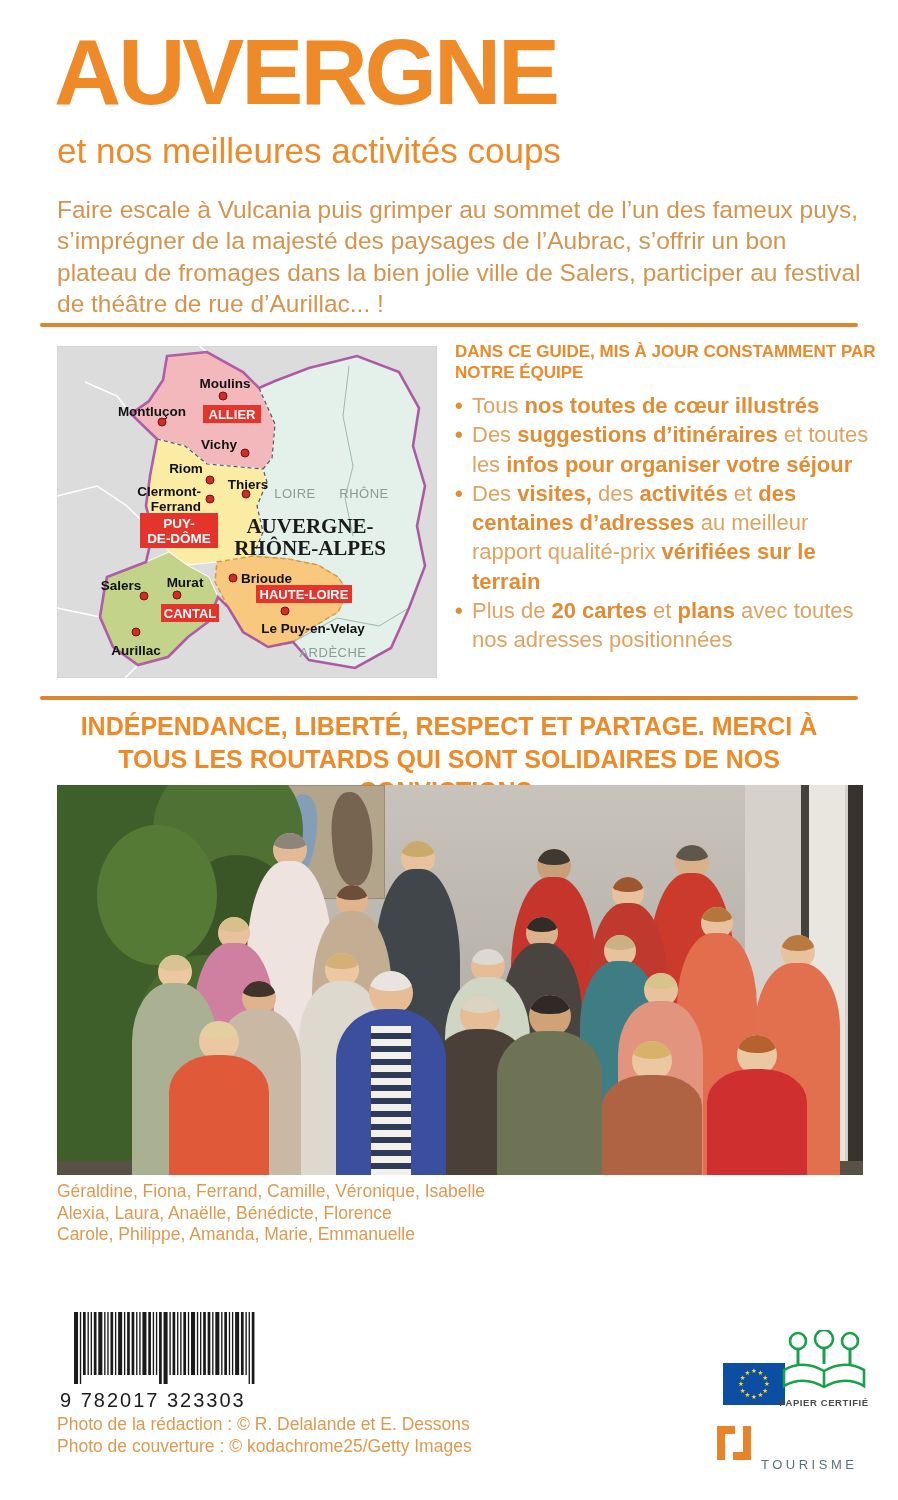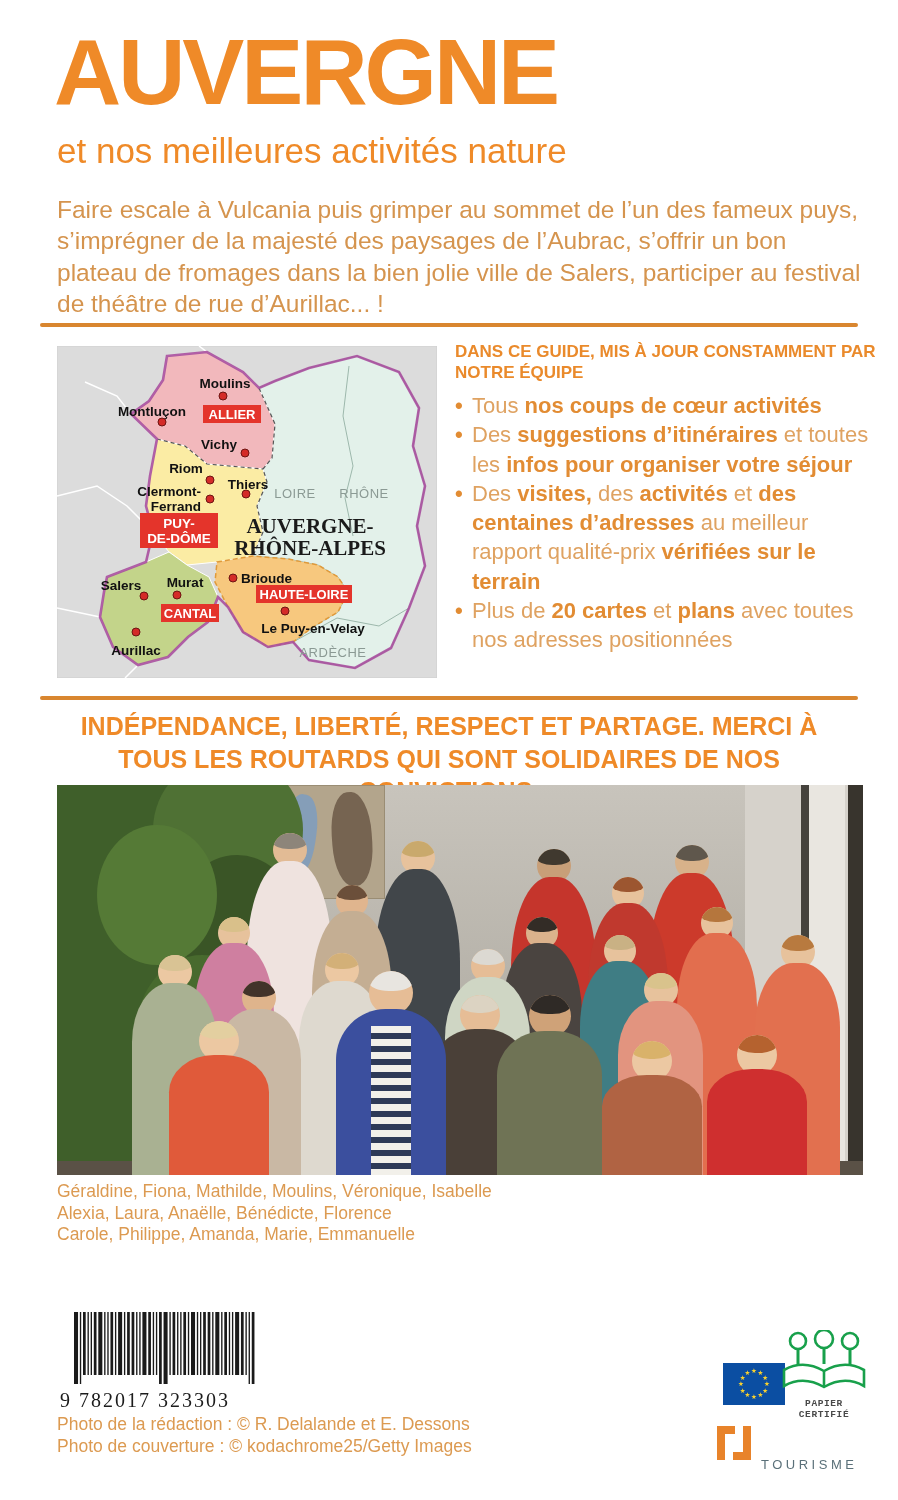--- a/index.html
+++ b/index.html
@@ -49,38 +49,38 @@
             background:var(--hair);border-radius:50% 50% 45% 45%;}
   .pp .body{width:calc(var(--head)*2.5);height:var(--bh);background:var(--shirt);
             border-radius:45% 45% 0 0 / 30% 30% 0 0;margin-top:-6px;position:relative;}
   .pp .tee{position:absolute;left:32%;top:10%;width:36%;height:90%;
            background:repeating-linear-gradient(#f2f0ea 0 7px,#2e3a57 7px 13px);}
   
   .names{position:absolute;left:57px;top:1181px;font-size:17.5px;line-height:21.5px;color:#dc9a51;}
   .credits{position:absolute;left:57px;top:1414px;font-size:17.5px;line-height:21.5px;color:#dc9a51;}
   
   .barcode{position:absolute;left:60px;top:1312px;width:210px;}
-  .barcode .digits{font-family:Liberation Serif, serif;font-size:20px;letter-spacing:2px;
+  .barcode .digits{font-family:Liberation Sans, sans-serif;font-size:20px;letter-spacing:2px;
                    color:#1c1c1c;margin-top:-1px;}
   .pricing{position:absolute;left:305px;top:1341px;font-size:18px;line-height:22.5px;color:#dd953f;}
   
   .euflag{position:absolute;left:723px;top:1363px;}
-  .paper{position:absolute;left:778px;top:1330px;width:92px;text-align:center;font-family:Liberation Mono, monospace;}
+  .paper{position:absolute;left:778px;top:1330px;width:92px;text-align:center;}
   .paper .plabel{font-size:9.5px;letter-spacing:.6px;color:#4a4a4a;font-weight:700;margin-top:1px;}
   .hachIcon{position:absolute;left:712px;top:1421px;}
   .hachWord{position:absolute;left:758px;top:1410px;font-size:38px;color:#e8832a;letter-spacing:-1px;}
   .hachSub{position:absolute;left:761px;top:1457px;font-size:13px;letter-spacing:3.5px;color:#5a7079;}
 </style>
 </head>
 <body>
 
 <div class="page">
 
   <div class="title">AUVERGNE</div>
-  <div class="subtitle">et nos meilleures activités nature</div>
+  <div class="subtitle">et nos meilleures activités coups</div>
   <div class="intro">Faire escale à Vulcania puis grimper au sommet de l’un des fameux puys, s’imprégner de la majesté des paysages de l’Aubrac, s’offrir un bon plateau de fromages dans la bien jolie ville de Salers, participer au festival de théâtre de rue d’Aurillac... !</div>
   <div class="rule rule1"></div>
 
   <div class="map">
     <svg width="380" height="332" viewBox="0 0 380 332">
       <rect x="0" y="0" width="380" height="332" fill="#dcdcdc" stroke="#cfcfcf"></rect>
 
       <polyline points="0,150 40,140 70,160 96,186" fill="none" stroke="#ffffff" stroke-width="1.5"></polyline>
       <polyline points="28,36 60,50 74,68" fill="none" stroke="#ffffff" stroke-width="1.5"></polyline>
       <polyline points="0,262 43,271" fill="none" stroke="#ffffff" stroke-width="1.5"></polyline>
@@ -151,21 +151,21 @@
         <text x="133" y="272" text-anchor="middle" font-size="13" font-weight="bold" fill="#fff" font-family="Liberation Sans, sans-serif">CANTAL</text>
         <rect x="199" y="239" width="96" height="18" fill="#e4342b"></rect>
         <text x="247" y="253" text-anchor="middle" font-size="13" font-weight="bold" fill="#fff" font-family="Liberation Sans, sans-serif">HAUTE-LOIRE</text>
       </g>
     </svg>
   </div>
 
   <div class="guide">
     <h2>DANS CE GUIDE, MIS À JOUR CONSTAMMENT PAR NOTRE ÉQUIPE</h2>
     <ul>
-        <li><span class="marker">•</span><span>Tous </span><span class="b">nos coups de cœur activités</span></li>
+        <li><span class="marker">•</span><span>Tous </span><span class="b">nos toutes de cœur illustrés</span></li>
         <li><span class="marker">•</span><span>Des </span><span class="b">suggestions d’itinéraires</span><span> et toutes les </span><span class="b">infos pour organiser votre séjour</span></li>
         <li><span class="marker">•</span><span>Des </span><span class="b">visites,</span><span> des </span><span class="b">activités</span><span> et </span><span class="b">des centaines d’adresses</span><span> au meilleur rapport qualité-prix </span><span class="b">vérifiées sur le terrain</span></li>
         <li><span class="marker">•</span><span>Plus de </span><span class="b">20 cartes</span><span> et </span><span class="b">plans</span><span> avec toutes nos adresses positionnées</span></li>
       </ul>
   </div>
 
   <div class="rule rule2"></div>
   <div class="banner">INDÉPENDANCE, LIBERTÉ, RESPECT ET PARTAGE. MERCI À TOUS LES ROUTARDS QUI SONT SOLIDAIRES DE NOS CONVICTIONS.</div>
 
   <div class="photo">
@@ -271,21 +271,21 @@
         <div class="head"></div>
         <div class="body"></div>
       </div>
     <div class="pp" style="left:650px;top:250px;z-index:46;--head:40px;--hair:#b5622f;--skin:#ecc8a2;--shirt:#cf2f2f;--bh:110px">
         <div class="head"></div>
         <div class="body"></div>
       </div>
   </div>
 
   <div class="names">
-    <div>Géraldine, Fiona, Mathilde, Moulins, Véronique, Isabelle</div>
+    <div>Géraldine, Fiona, Ferrand, Camille, Véronique, Isabelle</div>
     <div>Alexia, Laura, Anaëlle, Bénédicte, Florence</div>
     <div>Carole, Philippe, Amanda, Marie, Emmanuelle</div>
   </div>
 
   <div class="barcode">
     <svg width="200" height="74">
         <rect x="14" y="0" width="4.05" height="72" fill="#1a1a1a"></rect>
         <rect x="19.85" y="0" width="1.35" height="72" fill="#1a1a1a"></rect>
         <rect x="23" y="0" width="2.70" height="63" fill="#1a1a1a"></rect>
         <rect x="27.5" y="0" width="1.35" height="63" fill="#1a1a1a"></rect>

